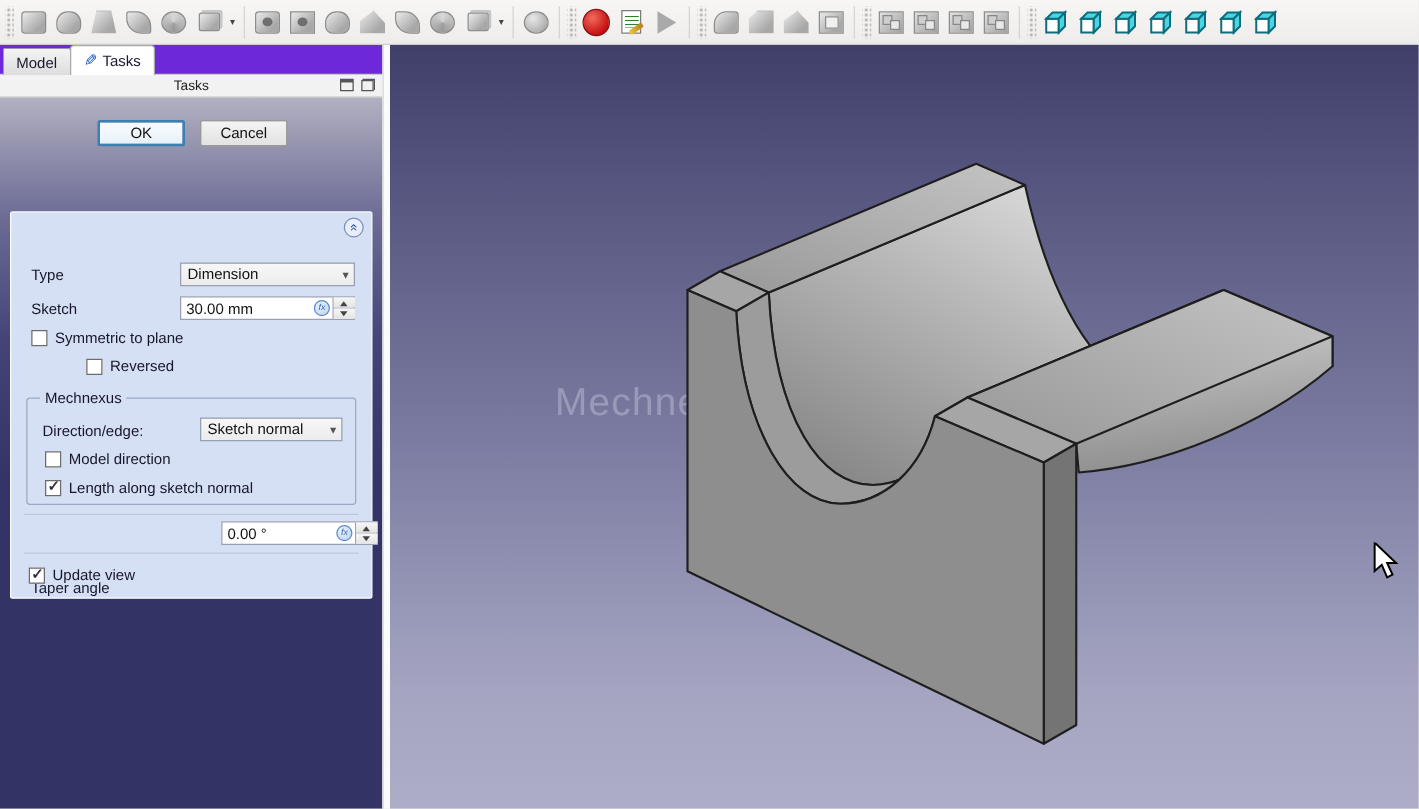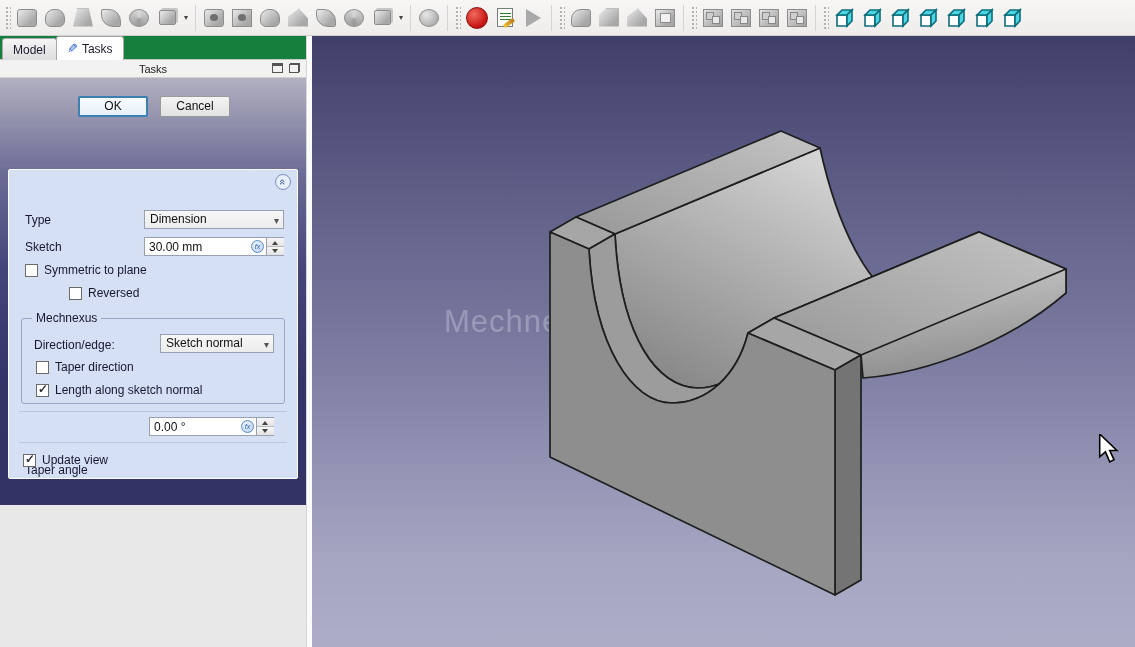--- a/index.html
+++ b/index.html
@@ -40,36 +40,36 @@
     background:repeating-linear-gradient(#fdfdfd 0 1px,#2f7f2f 1px 2px,#fdfdfd 2px 3px); }
   .v-doc::after { content:""; position:absolute; right:-3px; bottom:1px; width:12px; height:4px;
     background:linear-gradient(90deg,#f4c530,#b77b1d); transform:rotate(-35deg); border-radius:1px; }
   .v-play { width:0; height:0; border-left:15px solid #a9a9a9; border-top:9px solid transparent; border-bottom:9px solid transparent; }
   .tb-caret { font-size:8px; color:#444; width:10px; text-align:center; }
   .vc { width:24px; height:24px; }
 
   
   .left-col { position:absolute; left:0; top:36px; width:306px; height:611px; }
   .vsep { position:absolute; left:306px; top:36px; width:6px; height:611px; background:#fbfbfb; border-left:1px solid #d8d8d8; }
-  .tabbar { position:absolute; left:0; top:0; width:306px; height:24px; background:#15803d; border-bottom:1px solid #c9c9c9; }
+  .tabbar { position:absolute; left:0; top:0; width:306px; height:24px; background:#6d28d9; border-bottom:1px solid #c9c9c9; }
   .tab { position:absolute; top:2px; height:22px; padding:0 10px; display:flex; align-items:center; gap:4px;
     border:1px solid #a9a9a9; border-bottom:none; border-radius:3px 3px 0 0; background:linear-gradient(#f4f4f4,#dddddd); }
   .tab.active { background:#ffffff; height:24px; top:0; z-index:2; }
   .tab-model { left:2px; }
   .tab-tasks { left:56px; }
   .pencil { color:#1a56c4; font-size:13px; transform:scaleX(-1); display:inline-block; }
   .paneltitle { position:absolute; left:0; top:24px; width:306px; height:18px; background:#f2f2f2;
     border-bottom:1px solid #d0d0d0; display:flex; align-items:center; justify-content:center; font-size:11px; color:#222; }
   .pt-icons { position:absolute; right:6px; top:3px; display:flex; gap:6px; }
   .pt-dock { width:11px; height:10px; border:1px solid #555; border-top:3px solid #555; }
   .pt-float { width:11px; height:10px; position:relative; }
   .pt-float::before { content:""; position:absolute; right:0; top:0; width:8px; height:7px; border:1px solid #555; }
   .pt-float::after { content:""; position:absolute; left:0; bottom:0; width:8px; height:7px; border:1px solid #555; background:#f2f2f2; }
 
-  .panelbody { position:absolute; left:0; top:42px; width:306px; height:427px;
+  .panelbody { position:absolute; left:0; top:42px; width:306px; height:569px;
     background:linear-gradient(180deg,#b2b1c1 0px,#9b9ab2 30px,#6c6c96 95px,#45457a 190px,#343468 300px,#333366 380px,#333366 100%); }
 
   .btnrow { position:absolute; left:0; top:18px; width:306px; height:24px; }
   .btn { position:absolute; height:21px; width:70px; font-size:12px; text-align:center; line-height:19px;
     background:linear-gradient(#f4f4f4,#e2e2e2); border:1px solid #9a9a9a; border-radius:2px; color:#111; }
   .btn-ok { left:78px; border:2px solid #3c7fb1; line-height:17px; background:linear-gradient(#f8fbfe,#e8f1f8); }
   .btn-cancel { left:160px; }
 
   .padbox { position:absolute; left:8px; top:91px; width:290px; height:310px;
     background:#d6e0f5; border:1px solid #fbfbfb; border-radius:2px; }
@@ -318,34 +318,34 @@
           <span class="legend">Mechnexus</span>
           <div class="frow-label" style="left:12px; top:19px;">Direction/edge:</div>
           <div class="combo" style="left:138px; top:15px; width:114px;">
             <span>Sketch normal</span>
             <span class="caret">▾</span>
           </div>
           <div class="chk" style="left:14px; top:41px;">
             <span class="box">
                 <span></span>
               </span>
-            <span class="lbl">Taper direction</span>
+            <span class="lbl">Model direction</span>
           </div>
           <div class="chk" style="left:14px; top:64px;">
             <span class="box">
                 <span>✓</span>
               </span>
             <span class="lbl">Length along sketch normal</span>
           </div>
         </div>
 
         <div class="hsep" style="top:241px;"></div>
 
         <div class="frow-label" style="left:16px; top:250px;margin-top:43px;">Taper angle</div>
-        <div class="spin" style="left:140px; top:247px; width:125px;">
+        <div class="spin" style="left:168px; top:247px; width:125px;">
           <input readonly="" style="width: 80px;" value="0.00 °">
           <span class="fx">fx</span>
           <span class="spinbtns">
             <span class="sb up"></span>
             <span class="sb dn"></span>
           </span>
         </div>
 
         <div class="hsep" style="top:272px;"></div>
 

